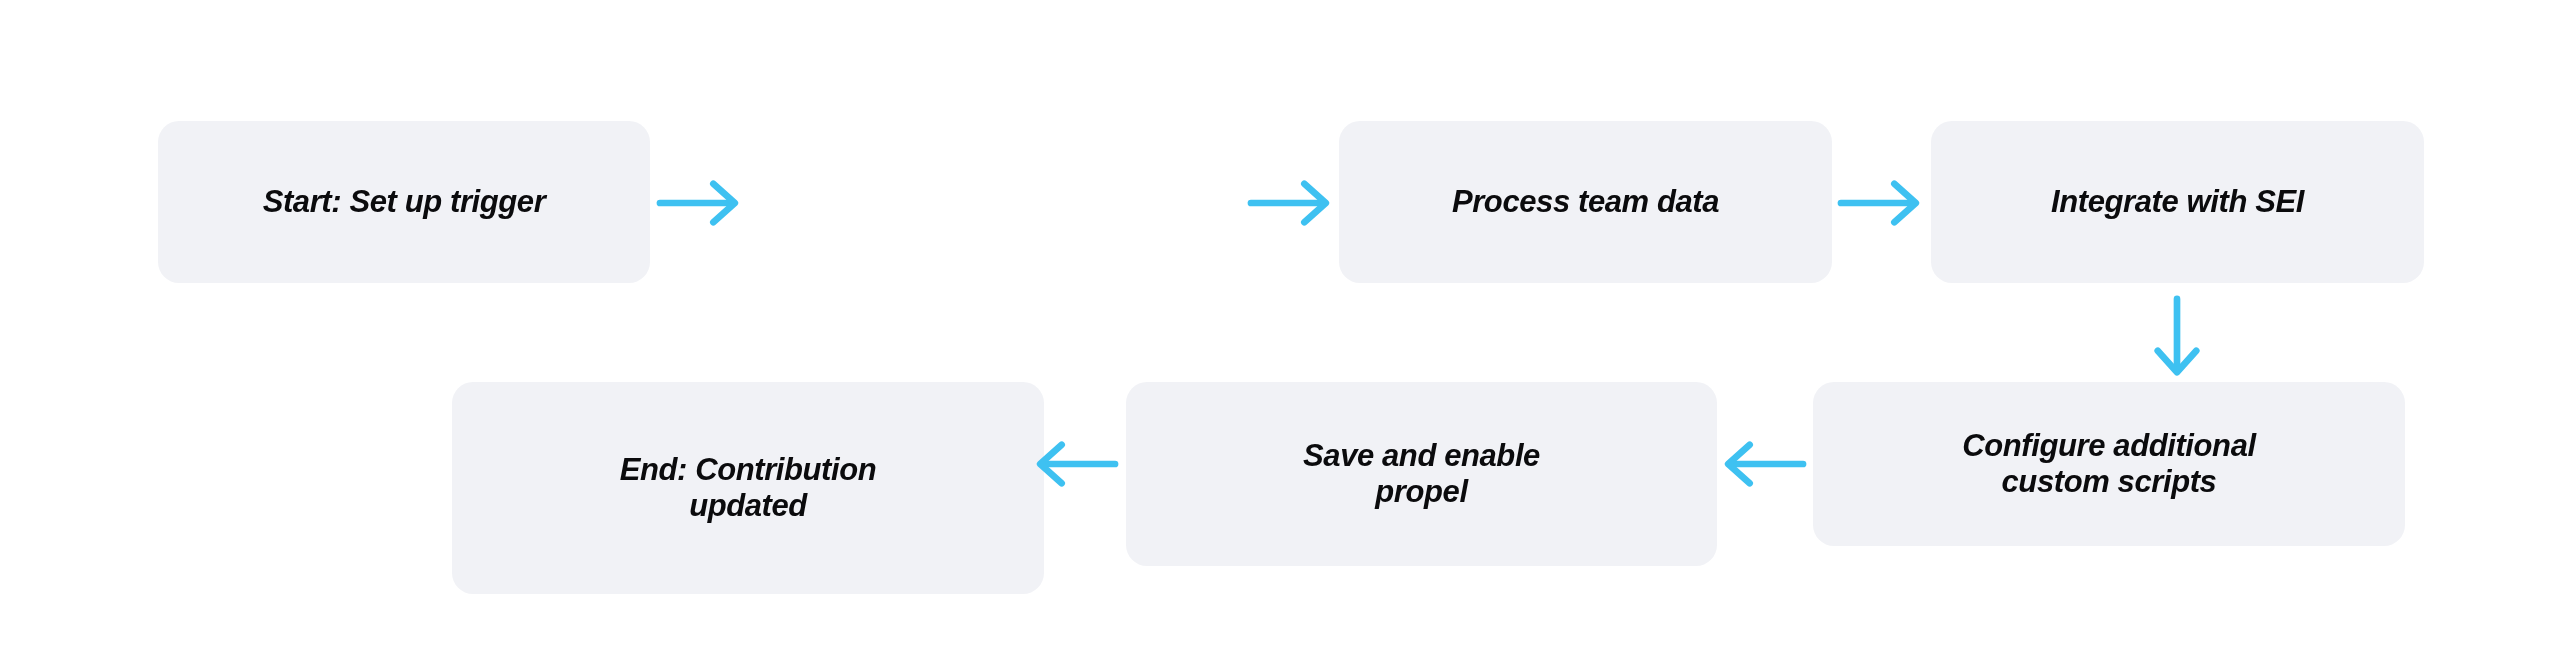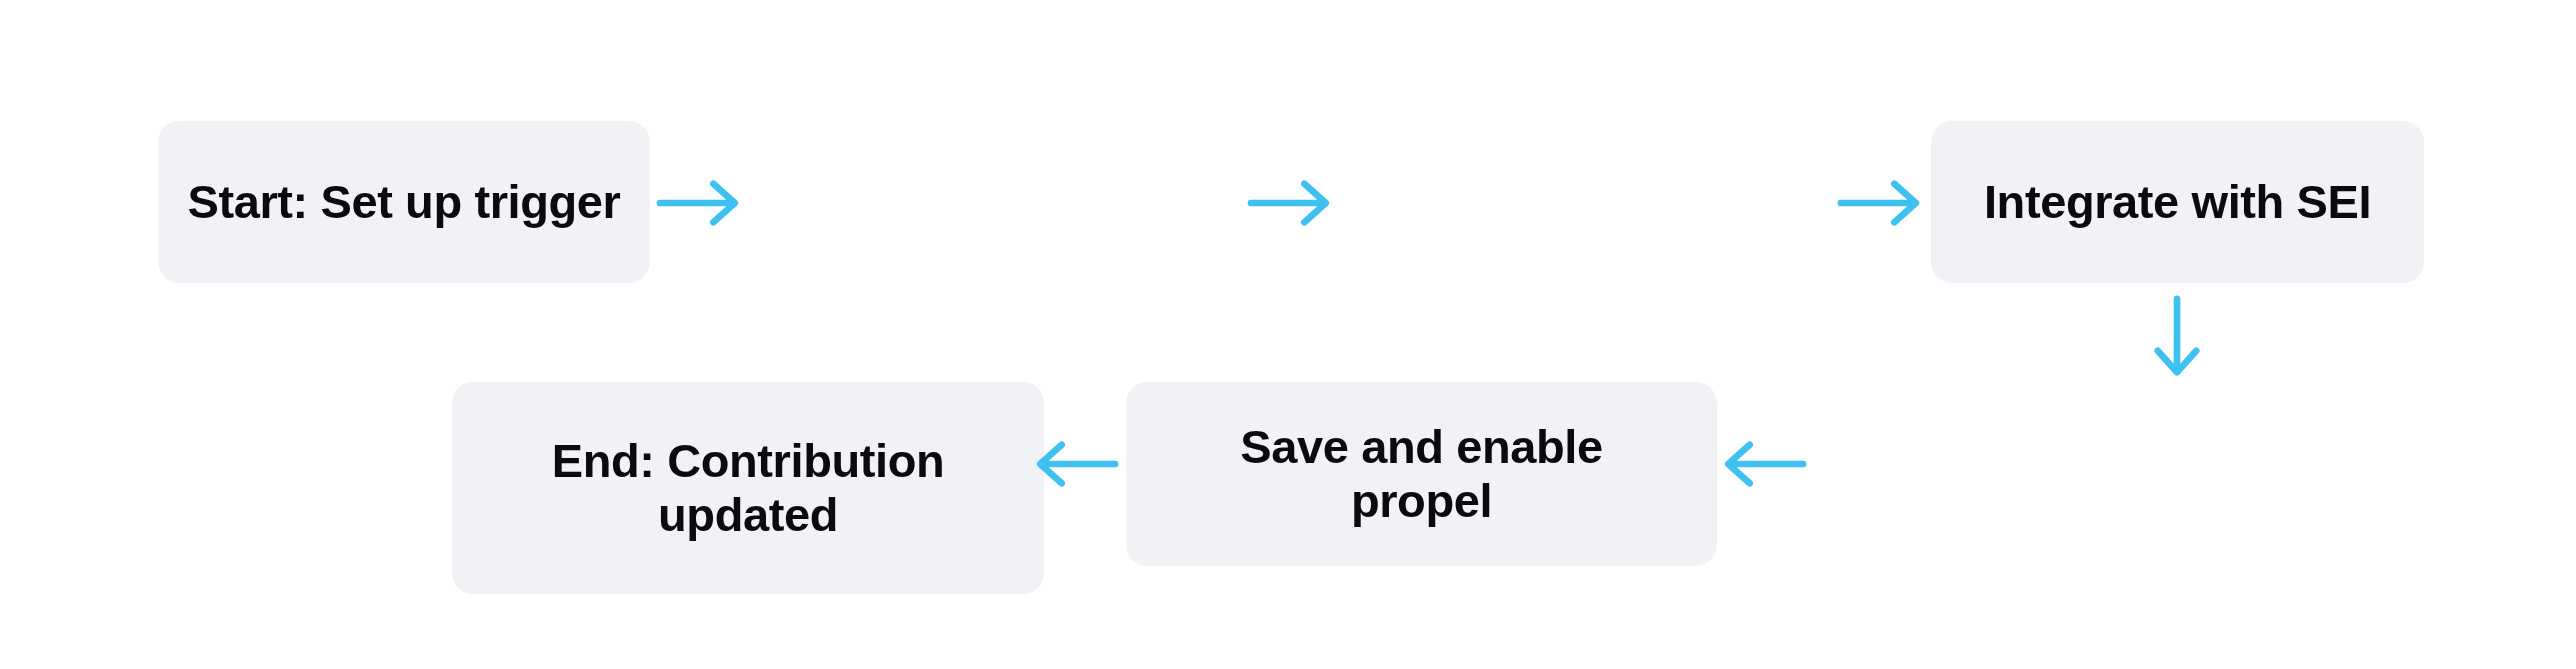--- a/index.html
+++ b/index.html
@@ -25,26 +25,27 @@
   .node {
     position: absolute;
     background: var(--node-fill);
     border-radius: 21px;
     display: flex;
     align-items: center;
     justify-content: center;
   }
   .node .label {
     font-weight: 700;
-    font-size: 47px;
+    font-size: 31px;
     line-height: 1.15;
     letter-spacing: -0.4px;
     color: var(--node-text);
     text-align: center;
     white-space: pre;
+    font-style: italic;
   }
   
   .n-start     { left: 158px;  top: 121px; width: 492px; height: 162px; }
   .n-retrieve  { left: 748px; top: 121px; width: 492px; height: 162px; }
   .n-process   { left: 1339px; top: 121px; width: 493px; height: 162px; }
   .n-integrate { left: 1931px; top: 121px; width: 493px; height: 162px; }
   
   .n-configure { left: 1813px; top: 382px; width: 592px; height: 164px; }
   .n-save      { left: 1126px; top: 382px; width: 591px; height: 184px; }
   .n-end       { left: 452px;  top: 382px; width: 592px; height: 212px; }
@@ -61,25 +62,32 @@
 </head>
 <body>
 
 <div class="canvas">
 
   <div class="node n-start">
     <span class="label">Start: Set up trigger</span>
   </div>
 
 
+  <div class="node n-process">
+    <span class="label">Process team data</span>
+  </div>
 
   <div class="node n-integrate">
     <span class="label">Integrate with SEI</span>
   </div>
 
+  <div class="node n-configure">
+    <span class="label">Configure additional
+custom scripts</span>
+  </div>
 
   <div class="node n-save">
     <span class="label">Save and enable
 propel</span>
   </div>
 
   <div class="node n-end">
     <span class="label">End: Contribution
 updated</span>
   </div>

